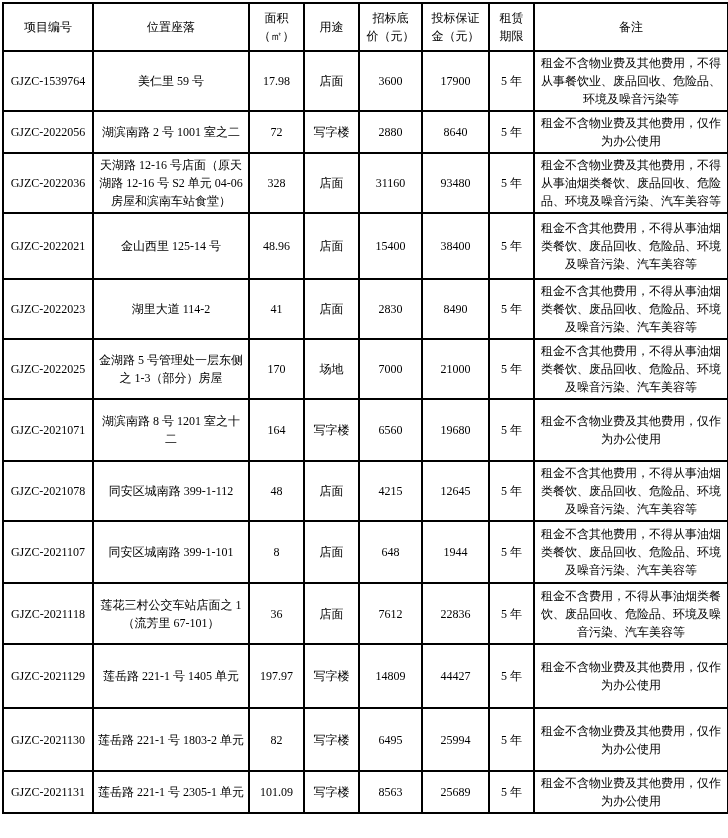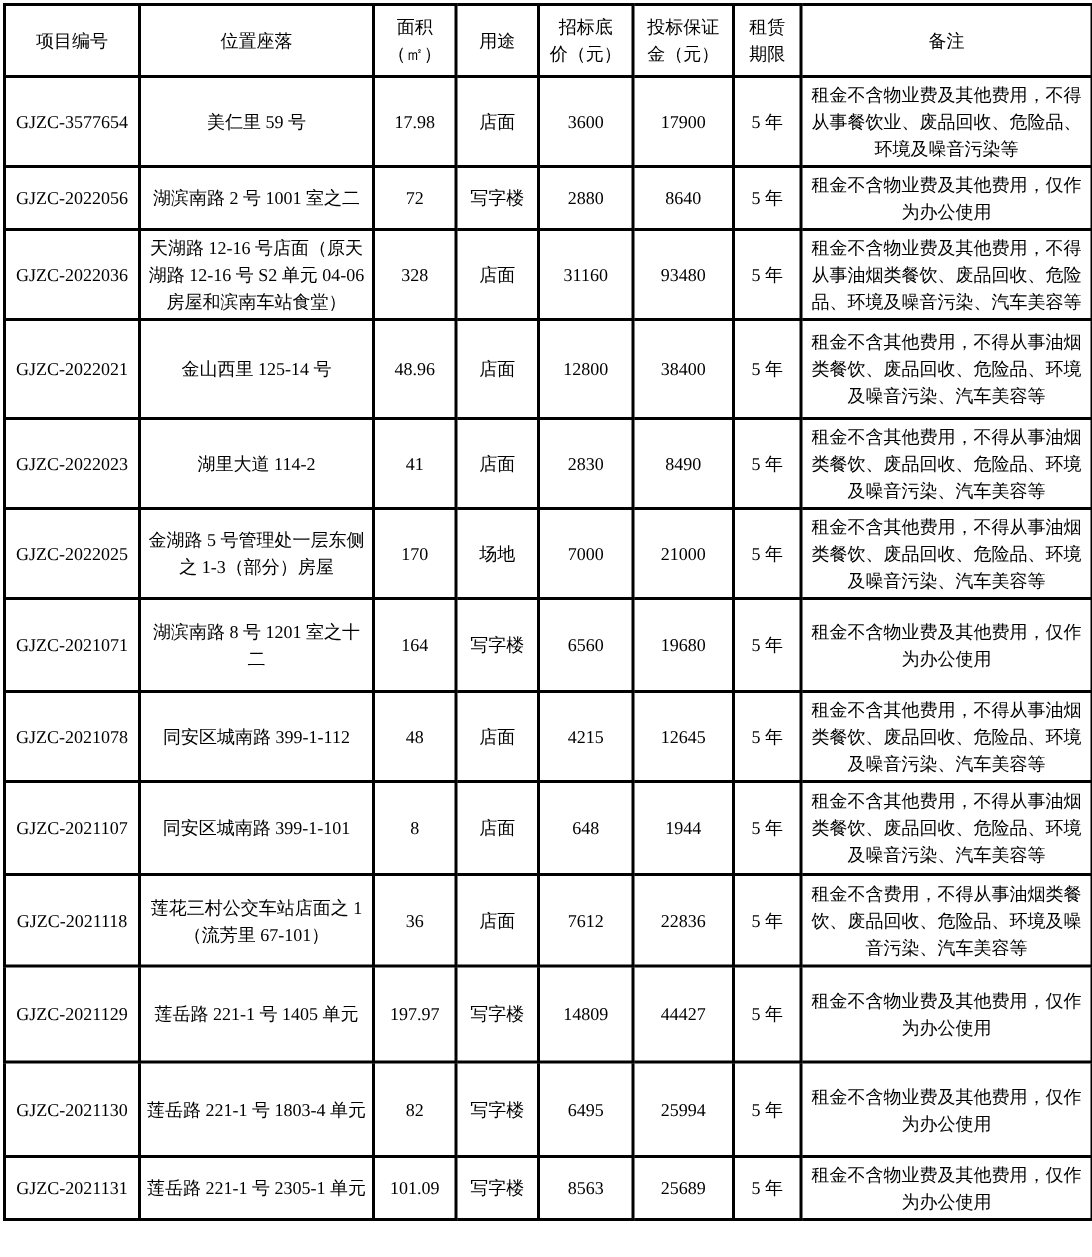--- a/index.html
+++ b/index.html
@@ -70,21 +70,21 @@
 价（元）</th>
       <th>投标保证
 金（元）</th>
       <th>租赁
 期限</th>
       <th>备注</th>
     </tr>
   </thead>
   <tbody>
     <tr>
-      <td class="c-id">GJZC-3577654</td>
+      <td class="c-id">GJZC-1539764</td>
       <td>美仁里 59 号</td>
       <td>17.98</td>
       <td>店面</td>
       <td>3600</td>
       <td>17900</td>
       <td>5 年</td>
       <td>租金不含物业费及其他费用，不得从事餐饮业、废品回收、危险品、环境及噪音污染等</td>
     </tr>
     <tr>
       <td class="c-id">GJZC-2022056</td>
@@ -104,21 +104,21 @@
       <td>31160</td>
       <td>93480</td>
       <td>5 年</td>
       <td>租金不含物业费及其他费用，不得从事油烟类餐饮、废品回收、危险品、环境及噪音污染、汽车美容等</td>
     </tr>
     <tr>
       <td class="c-id">GJZC-2022021</td>
       <td>金山西里 125-14 号</td>
       <td>48.96</td>
       <td>店面</td>
-      <td>12800</td>
+      <td>15400</td>
       <td>38400</td>
       <td>5 年</td>
       <td>租金不含其他费用，不得从事油烟类餐饮、废品回收、危险品、环境及噪音污染、汽车美容等</td>
     </tr>
     <tr>
       <td class="c-id">GJZC-2022023</td>
       <td>湖里大道 114-2</td>
       <td>41</td>
       <td>店面</td>
       <td>2830</td>
@@ -181,21 +181,21 @@
       <td>莲岳路 221-1 号 1405 单元</td>
       <td>197.97</td>
       <td>写字楼</td>
       <td>14809</td>
       <td>44427</td>
       <td>5 年</td>
       <td>租金不含物业费及其他费用，仅作为办公使用</td>
     </tr>
     <tr>
       <td class="c-id">GJZC-2021130</td>
-      <td>莲岳路 221-1 号 1803-4 单元</td>
+      <td>莲岳路 221-1 号 1803-2 单元</td>
       <td>82</td>
       <td>写字楼</td>
       <td>6495</td>
       <td>25994</td>
       <td>5 年</td>
       <td>租金不含物业费及其他费用，仅作为办公使用</td>
     </tr>
     <tr>
       <td class="c-id">GJZC-2021131</td>
       <td>莲岳路 221-1 号 2305-1 单元</td>

